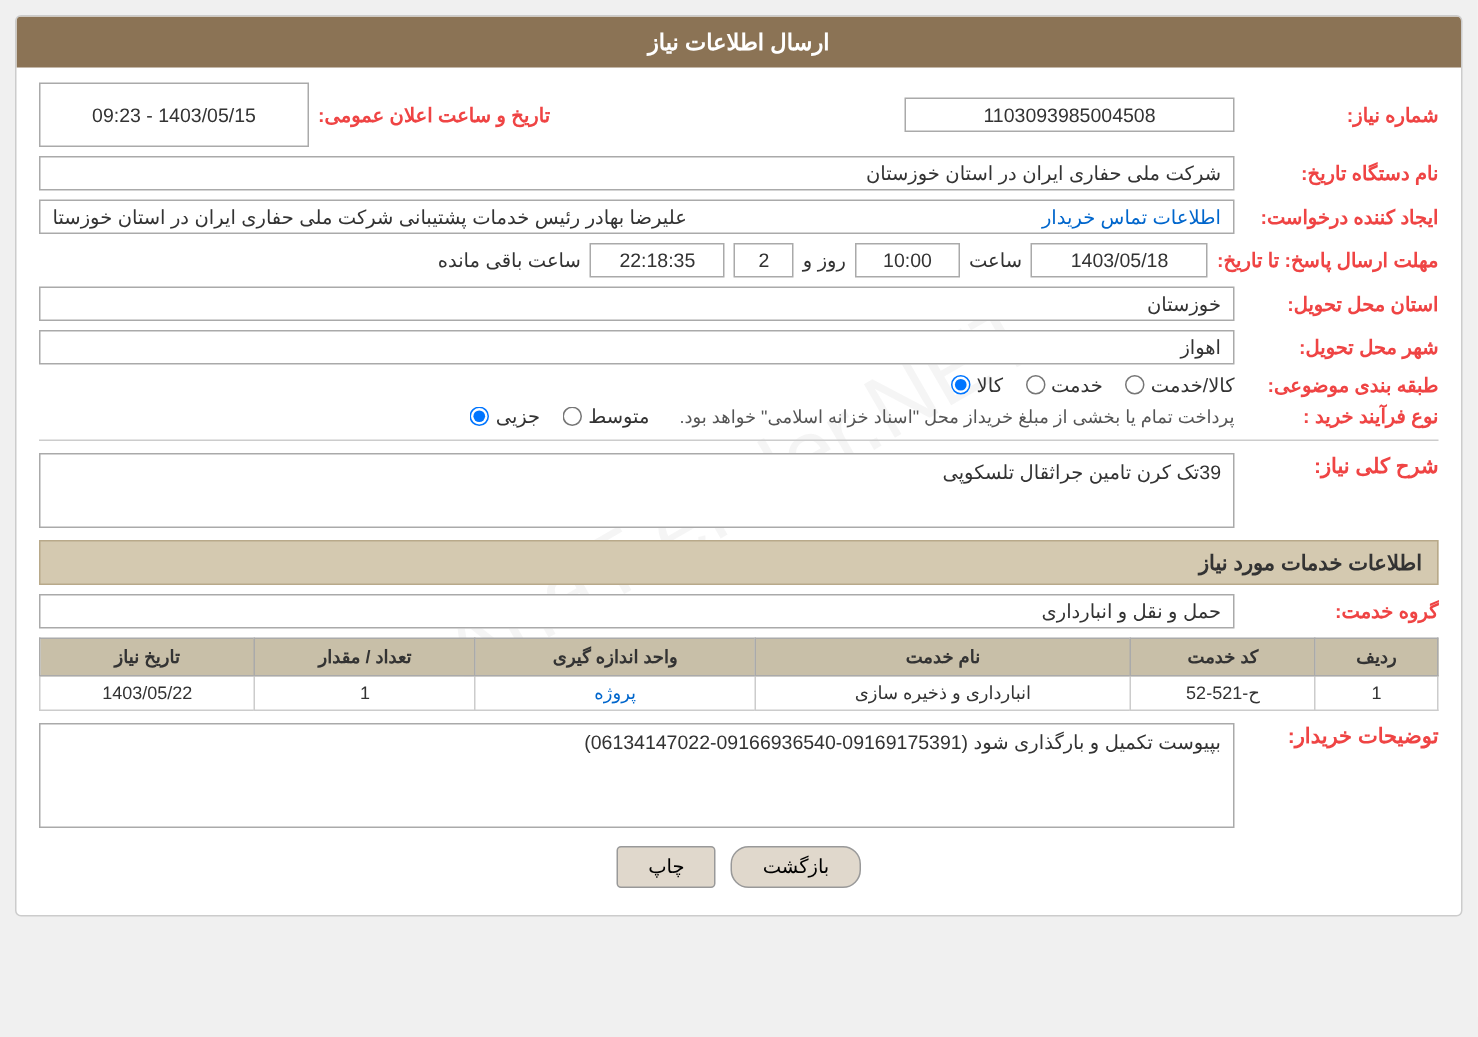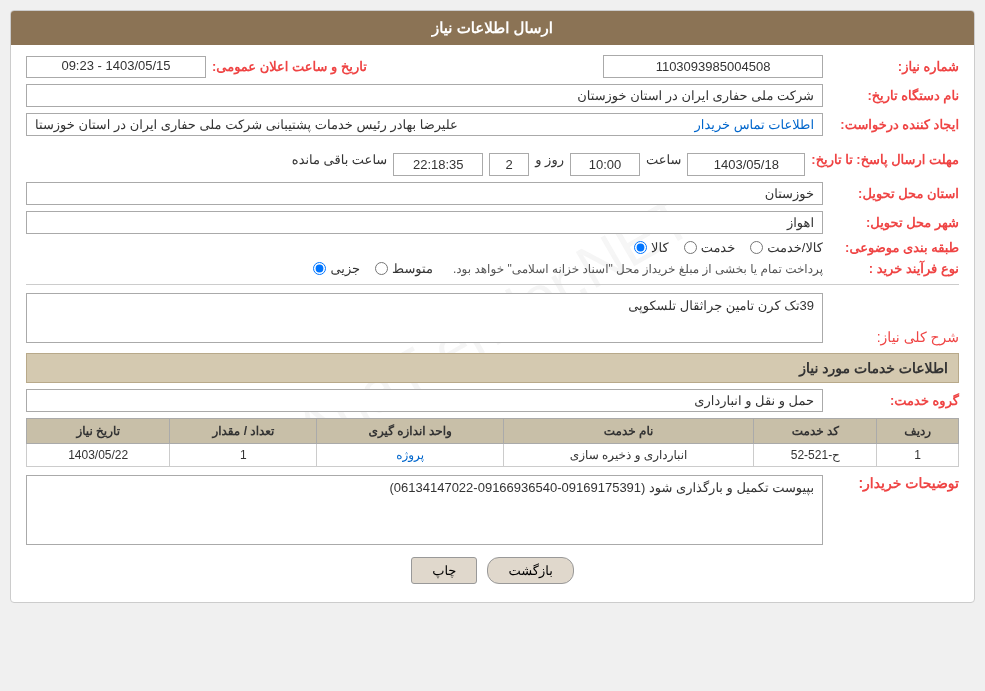--- a/index.html
+++ b/index.html
@@ -51,35 +51,34 @@
       border: 1px solid #aaa;
       background: #fff;
       padding: 3px 8px;
       min-height: 22px;
       flex: 1;
       text-align: right;
     }
     .value-box-inline {
       border: 1px solid #aaa;
       background: #fff;
-      padding: 1px 8px;
+      padding: 13px 8px;
       min-height: 22px;
       text-align: right;
     }
     .link-text {
       color: #0066cc;
       text-decoration: none;
     }
     .small-box {
       border: 1px solid #aaa;
       background: #fff;
       padding: 3px 6px;
       min-height: 22px;
       text-align: center;
-      margin-top: 11px;
     }
     .section-header {
       background: #d4c9b0;
       padding: 6px 10px;
       font-weight: bold;
       font-size: 14px;
       margin: 8px 0 6px 0;
       border: 1px solid #b8a98a;
     }
     .radio-group {
@@ -152,21 +151,21 @@
       margin-top: 12px;
       margin-bottom: 8px;
     }
     .btn {
       padding: 5px 20px;
       border: 1px solid #999;
       background: #e0d8cc;
       cursor: pointer;
       font-size: 13px;
       border-radius: 3px;
-      font-family: Liberation Sans, sans-serif;
+      font-family: Liberation Serif, serif;
     }
     .btn-print {
       background: #e0d8cc;
     }
     .btn-back {
       background: #e0d8cc;
       border-radius: 12px;
     }
     .watermark-area {
       position: relative;
@@ -271,21 +270,21 @@
                 <span>جزیی</span>
                 <input type="radio" name="purchase_type" checked="" style="">
               </label>
             </div>
           </div>
         </div>
 
         <hr class="divider">
 
         <div class="info-row" style="align-items:flex-start;">
-          <span class="label" style="font-size:14px; font-weight:normal;margin-top:36px;">شرح کلی نیاز:</span>
+          <span class="label" style="font-size:14px; font-weight:bold;">شرح کلی نیاز:</span>
           <div class="description-box">39تک کرن تامین جراثقال تلسکوپی</div>
         </div>
 
         <div class="section-header">اطلاعات خدمات مورد نیاز</div>
 
         <div class="info-row">
           <span class="label">گروه خدمت:</span>
           <div class="value-box">حمل و نقل و انبارداری</div>
         </div>
 

